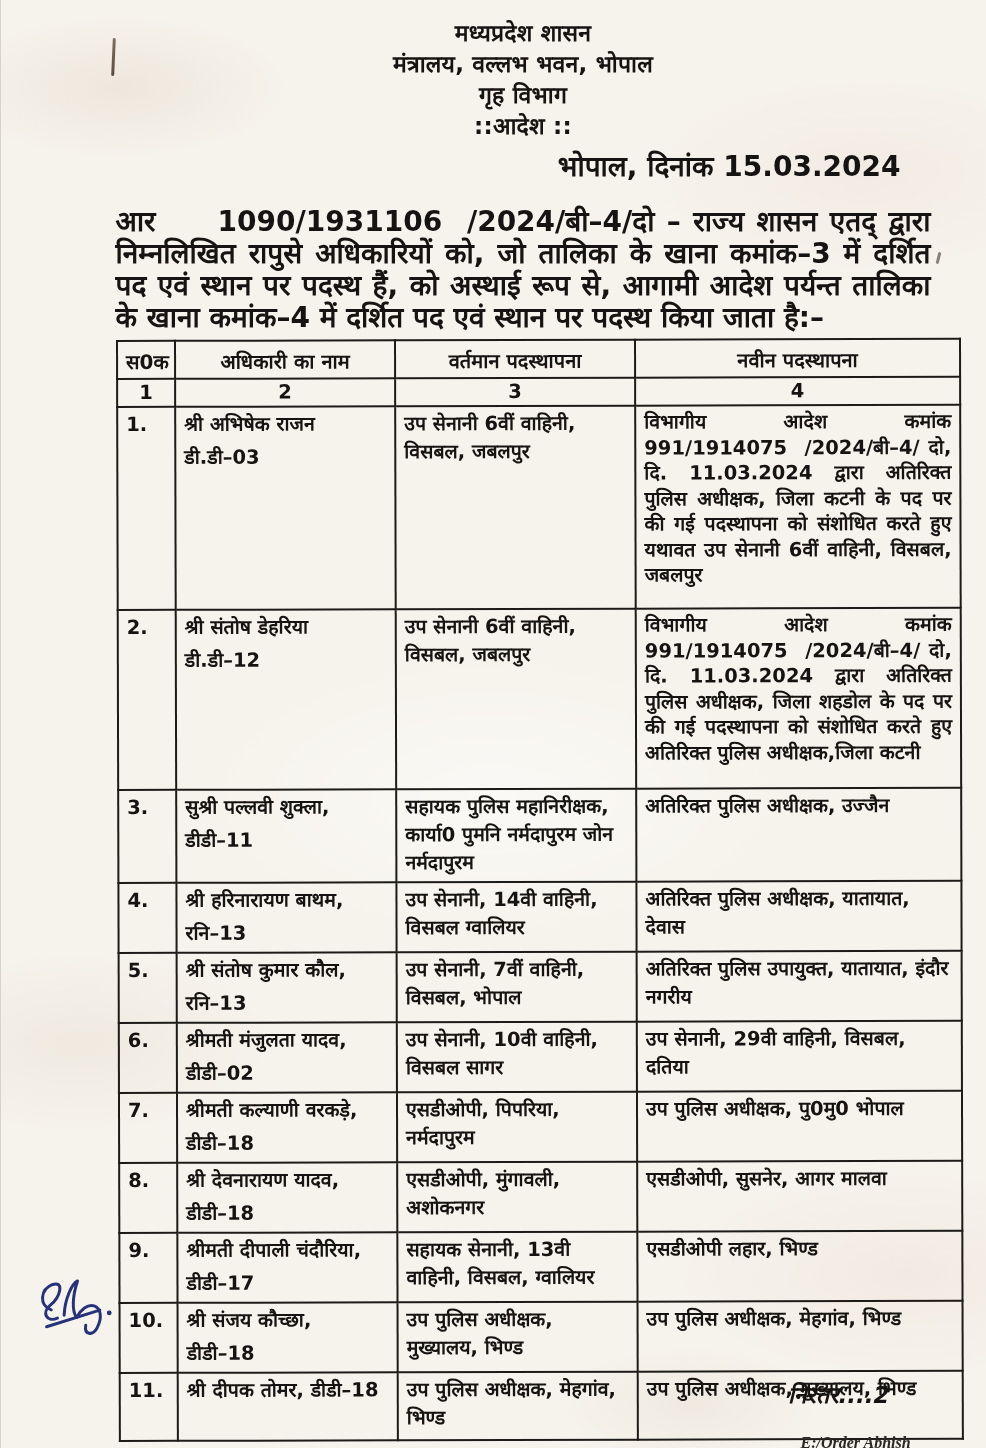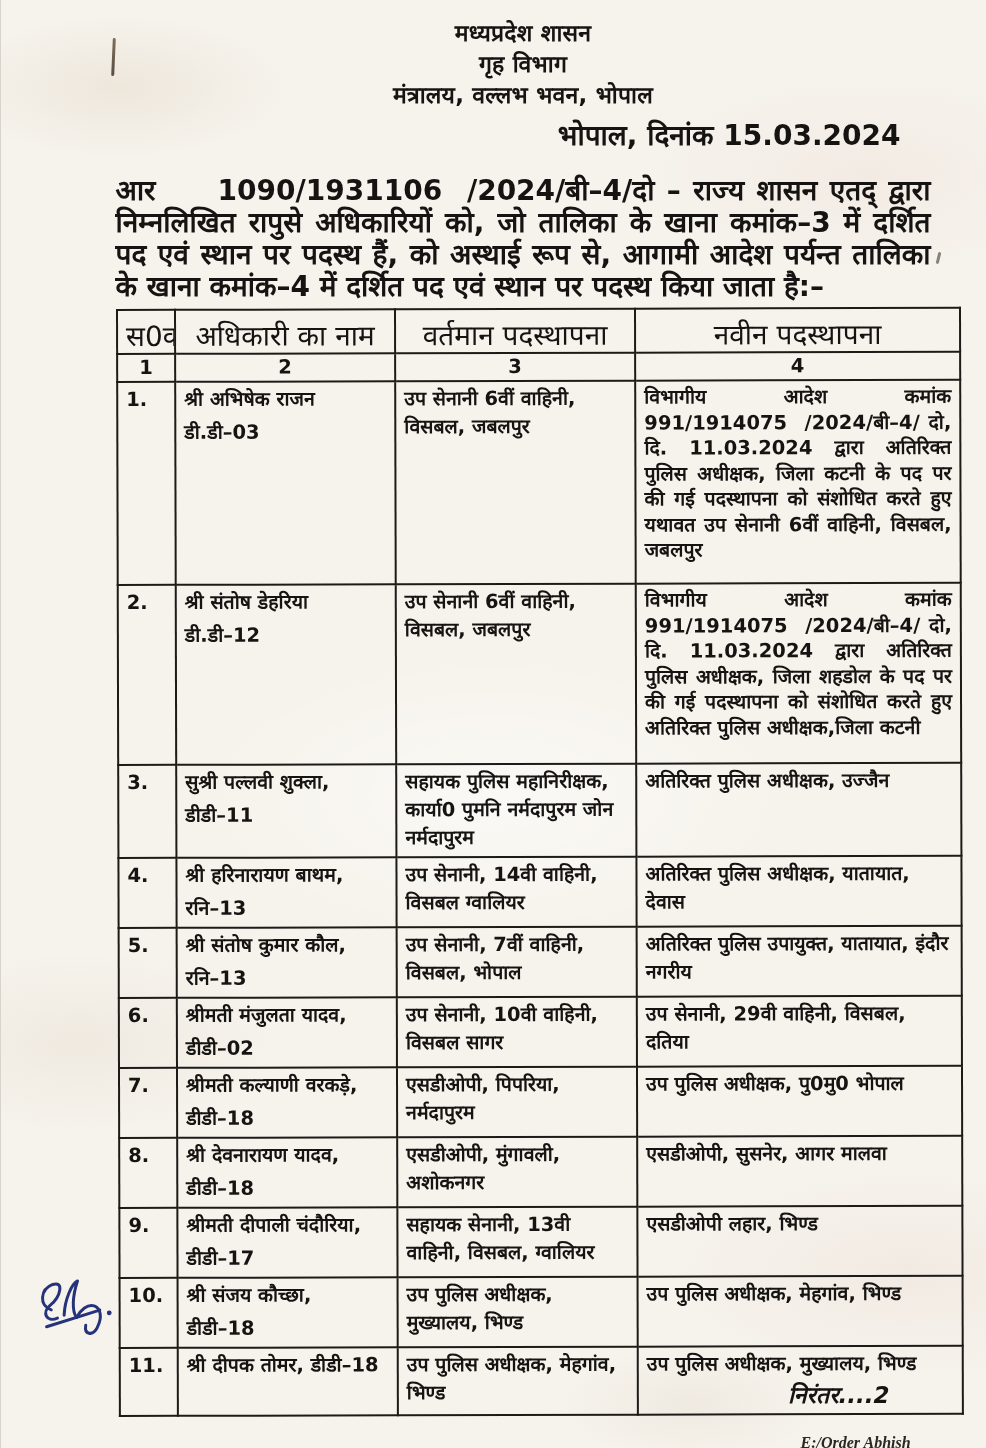--- a/index.html
+++ b/index.html
@@ -48,22 +48,22 @@
   table.posting td,table.posting th{
     border:2px solid #1d1b18;
     vertical-align:top;
     padding:3px 8px 4px 8px;
     font-size:19.5px;
     font-weight:600;
     line-height:28px;
     overflow:hidden;
   }
   table.posting th{
-    text-align:center;font-weight:400;font-size:28px;
-    padding-top:12px;padding-bottom:2px;line-height:28px;
+    text-align:center;font-weight:700;font-size:20px;
+    padding-top:6px;padding-bottom:2px;line-height:28px;
   }
   tr.nums td{text-align:center;font-weight:700;padding-top:0;padding-bottom:0;line-height:26px;}
   td.sno{text-align:left;padding-left:12px;font-weight:600;}
   td.namecell .code{margin-top:5px;}
   td.newcell.long{text-align:justify;line-height:25.5px;}
   td.curcell{line-height:28px;}
   tr.hrow{height:32px;}
   tr.nrow{height:27px;}
   tr.r1{height:203px;}
   tr.r2{height:180px;}
@@ -107,22 +107,23 @@
 </head>
 <body>
 
 <div class="page">
   <div class="scratch"></div>
   <div class="stray-mark"></div>
 
   <div class="content">
     <div class="letterhead">
       <div>मध्यप्रदेश शासन</div>
+      <div>मंत्रालय, वल्लभ भवन, भोपाल</div>
       <div>गृह विभाग</div>
-      <div>मंत्रालय, वल्लभ भवन, भोपाल</div>
+      <div>::आदेश ::</div>
     </div>
 
     <div class="place-date">भोपाल, दिनांक 15.03.2024</div>
 
     <p class="order-text">आर&nbsp;&nbsp;&nbsp;&nbsp;&nbsp;1090/1931106&nbsp;&nbsp;/2024/बी–4/दो – राज्य शासन एतद् द्वारा निम्नलिखित रापुसे अधिकारियों को, जो तालिका के खाना कमांक–3 में दर्शित पद एवं स्थान पर पदस्थ हैं, को अस्थाई रूप से, आगामी आदेश पर्यन्त तालिका के खाना कमांक–4 में दर्शित पद एवं स्थान पर पदस्थ किया जाता है:–</p>
 
     <table class="posting">
       <colgroup>
         <col style="width:58px">
           <col style="width:220px">

